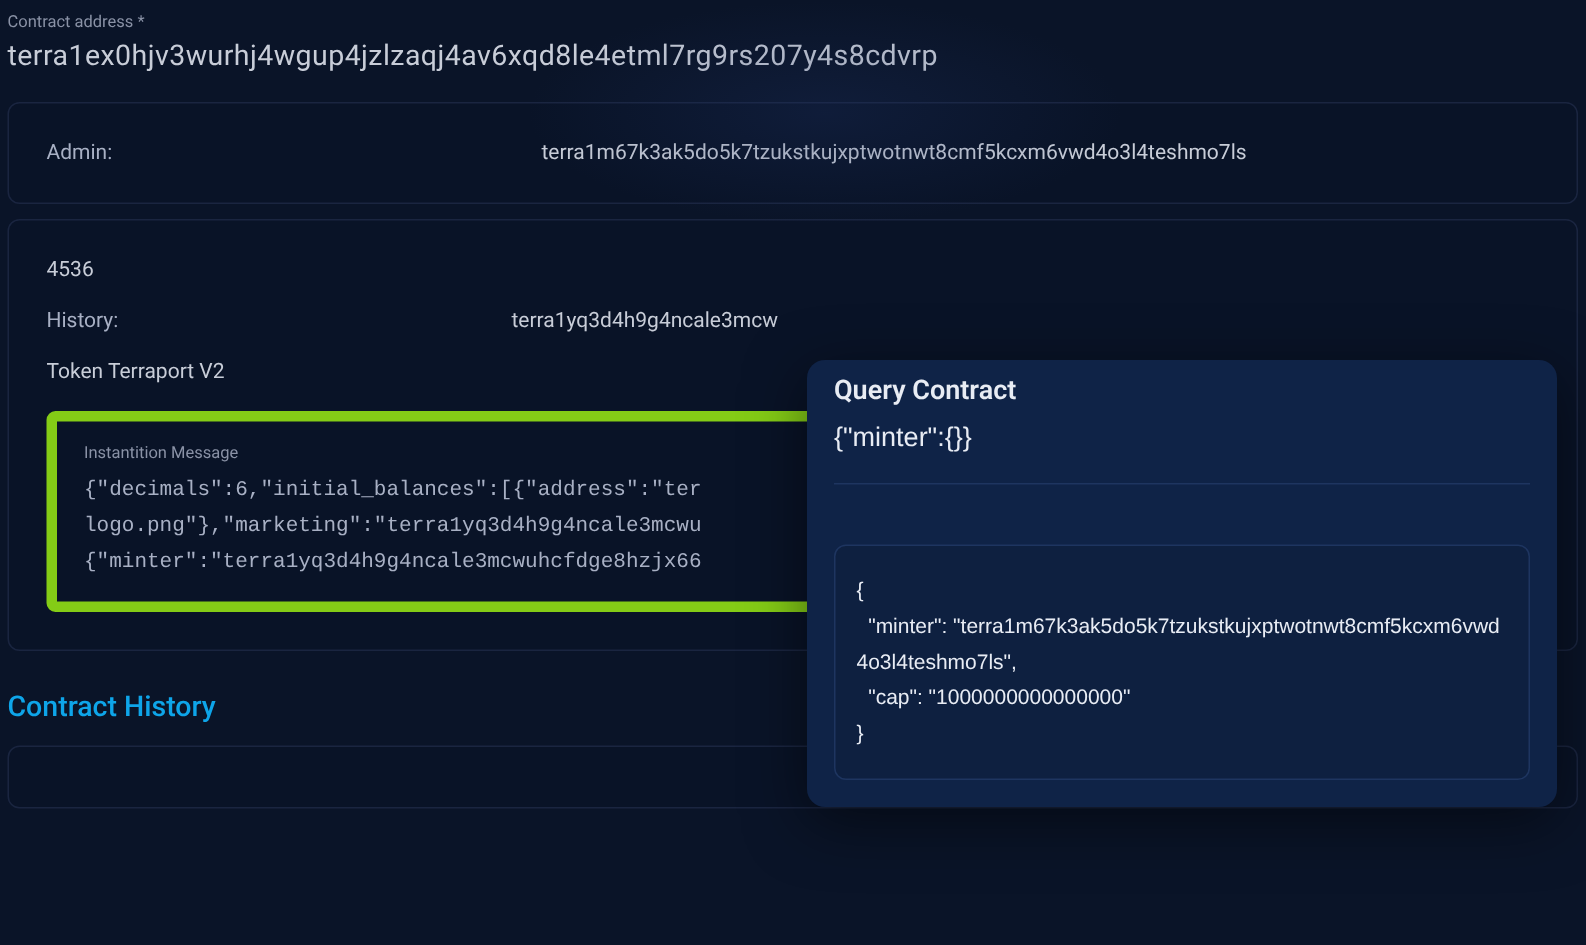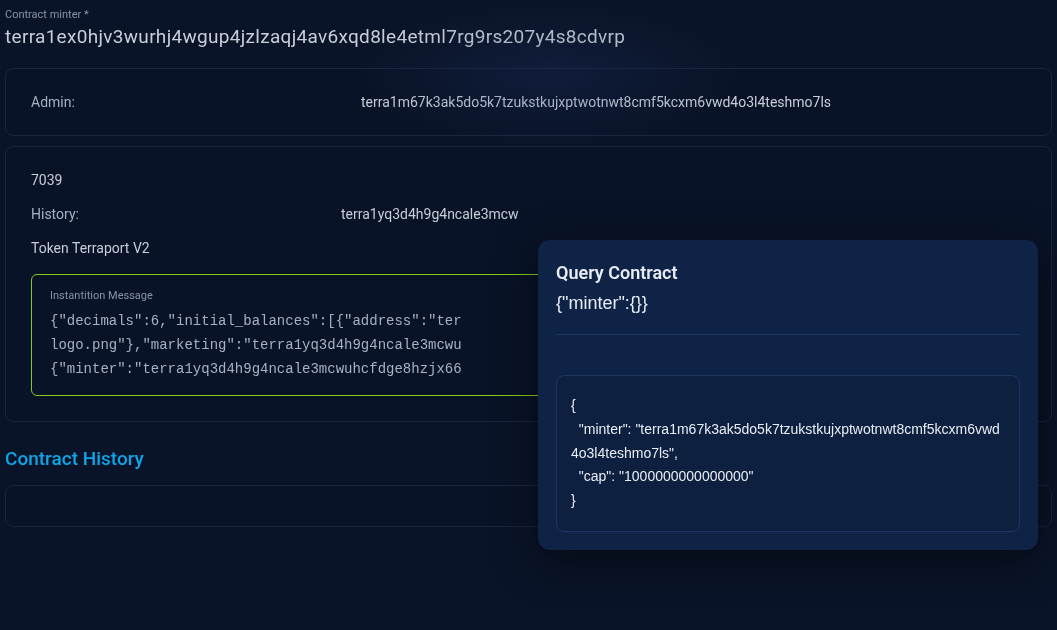--- a/index.html
+++ b/index.html
@@ -58,21 +58,21 @@
       width: 310px;
       font-size: 14px;
       color: #a8b0c4;
     }
     .info-value {
       font-size: 14px;
       color: #c8cdd8;
       flex: 1;
     }
     .instantiation-box {
-      border: 1px solid #84cc16;
+      border: 7px solid #84cc16;
       border-radius: 6px;
       padding: 14px 18px;
       margin-top: 18px;
       background: rgba(10, 20, 40, 0.2);
     }
     .instantiation-label {
       font-size: 11px;
       color: #8a92a6;
       margin-bottom: 8px;
     }
@@ -97,21 +97,21 @@
       background: rgba(10, 20, 40, 0.3);
       min-height: 40px;
     }
     .modal {
       position: absolute;
       top: 240px;
       left: 538px;
       width: 500px;
       background: #0f2347;
       border-radius: 12px;
-      padding: 22px 18px 18px 18px;
+      padding: 10px 18px 18px 18px;
       box-shadow: 0 10px 40px rgba(0, 0, 0, 0.5);
     }
     .modal-title {
       font-size: 18px;
       color: #e8ecf4;
       font-weight: 600;
       margin-bottom: 10px;
     }
     .modal-query {
       font-size: 18px;
@@ -138,33 +138,33 @@
       word-break: break-all;
       font-family: -apple-system, BlinkMacSystemFont, sans-serif;
     }
   </style>
 </head>
 <body>
 
 <div class="background-gradient"></div>
 
 <div class="main-container">
-  <div class="header-label">Contract minter *</div>
+  <div class="header-label">Contract address *</div>
   <div class="contract-address">terra1ex0hjv3wurhj4wgup4jzlzaqj4av6xqd8le4etml7rg9rs207y4s8cdvrp</div>
 
   <div class="info-card">
     <div class="info-row">
       <div class="info-label">Admin:</div>
       <div class="info-value">terra1m67k3ak5do5k7tzukstkujxptwotnwt8cmf5kcxm6vwd4o3l4teshmo7ls</div>
     </div>
   </div>
 
   <div class="info-card">
     <div class="info-row">
-      <div class="info-value">7039</div>
+      <div class="info-value">4536</div>
     </div>
     <div class="info-row">
       <div class="info-label">History:</div>
       <div class="info-value">terra1yq3d4h9g4ncale3mcw</div>
     </div>
     <div class="info-row">
       <div class="info-value">Token Terraport V2</div>
     </div>
     <div class="instantiation-box">
       <div class="instantiation-label">Instantition Message</div>

